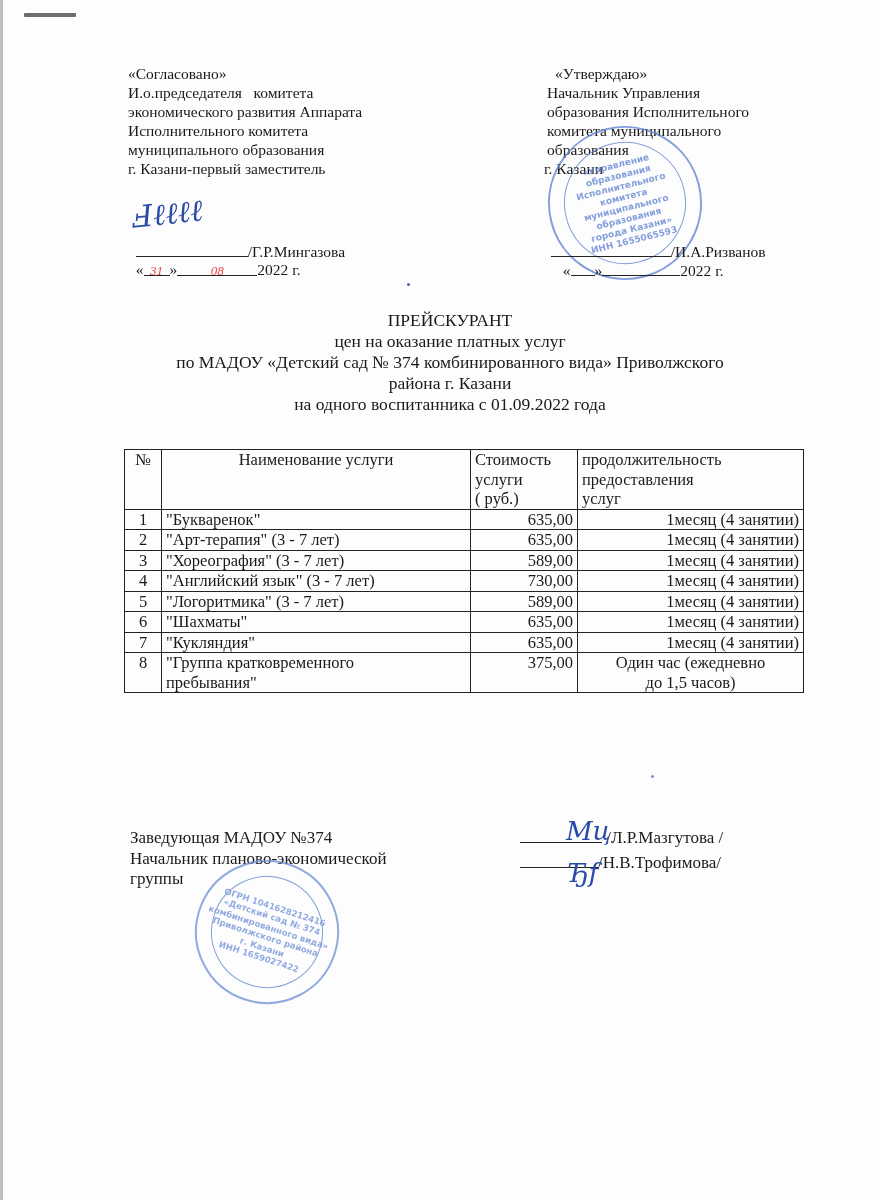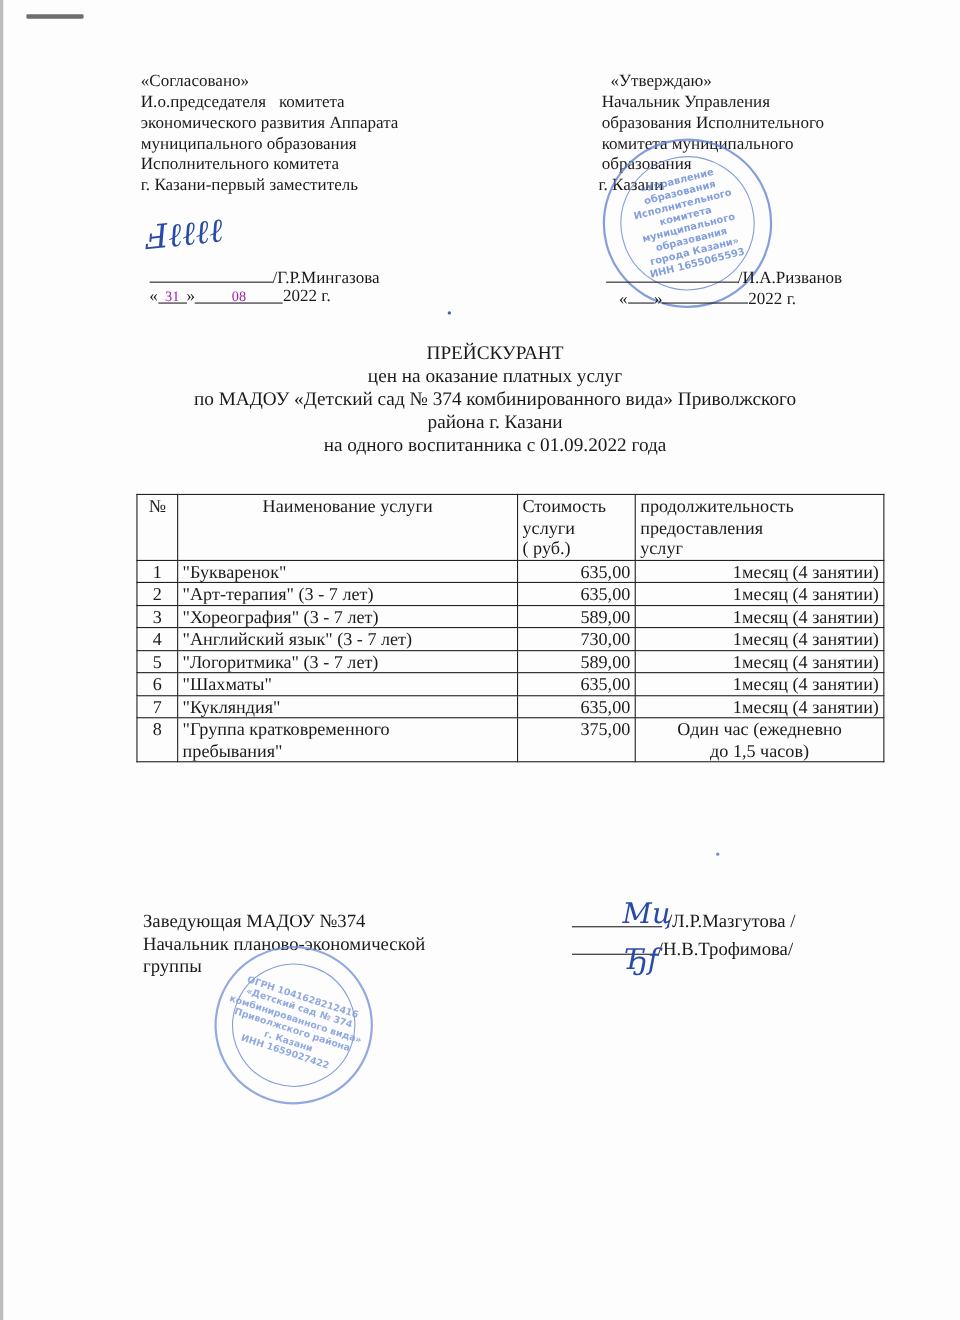--- a/index.html
+++ b/index.html
@@ -7,21 +7,21 @@
          font-family:"Liberation Serif", "DejaVu Serif", serif; color:#1a1a1a; }
   .scan-edge { position:absolute; left:0; top:0; width:3px; height:1200px; background:#bdbdbd; }
   .scan-mark { position:absolute; left:24px; top:13px; width:52px; height:4px; background:#6e6e6e; border-radius:1px; }
   .block { position:absolute; font-size:15.5px; line-height:19px; }
   .left-approval { left:128px; top:64px; }
   .right-approval { left:547px; top:64px; }
   .line { white-space:pre; }
   .sig-line { position:absolute; white-space:pre; font-size:15.5px; }
   .handsig { position:absolute; color:#2a4aa8; font-family:"DejaVu Serif", serif; font-style:italic; }
   .blank { display:inline-block; border-bottom:1px solid #222; height:14px; vertical-align:baseline; }
-  .hand-digit { color:#a21caf; font-size:13px; }
+  .hand-digit { color:#ef4444; font-style:italic; font-size:13px; }
   .title { position:absolute; left:120px; width:660px; text-align:center; font-size:17.5px; line-height:21px; top:310px; }
   table.price { position:absolute; left:124px; top:449px; width:680px; border-collapse:collapse; font-size:16.5px; }
   table.price td, table.price th { border:1px solid #222; padding:0 4px; font-weight:normal; vertical-align:top; line-height:19.5px; }
   table.price th { text-align:left; }
   .c-num { width:28px; text-align:center !important; }
   .c-name { width:300px;margin-left:44px; }
   .c-name-h { text-align:center !important; }
   .c-price { width:98px; text-align:right; }
   .c-price-h { text-align:left !important; }
   .c-dur { text-align:right !important; }
@@ -40,22 +40,22 @@
 </head>
 <body>
 
 <div class="scan-edge"></div>
 <div class="scan-mark"></div>
 
 <div class="block left-approval">
   <div class="line">«Согласовано»</div>
   <div class="line">И.о.председателя   комитета</div>
   <div class="line">экономического развития Аппарата</div>
+  <div class="line">Исполнительного комитета</div>
   <div class="line">муниципального образования</div>
-  <div class="line">Исполнительного комитета</div>
   <div class="line">г. Казани-первый заместитель</div>
 </div>
 <div class="sig-line" style="left:128px; top:224px;">
   <span class="blank" style="width:112px;"></span><span>/</span><span>Г.Р.Мингазова</span>
 </div>
 <div class="handsig" style="left:132px; top:196px; font-size:30px; transform:rotate(-6deg);">Ⅎℓℓℓℓ</div>
 <div class="sig-line" style="left:128px; top:243px;">
   <span>«</span><span class="blank" style="width:26px; text-align:center;"><span class="hand-digit">31</span></span><span>»</span><span class="blank" style="width:80px; text-align:center;"><span class="hand-digit">08</span></span><span>2022 г.</span>
 </div>
 

